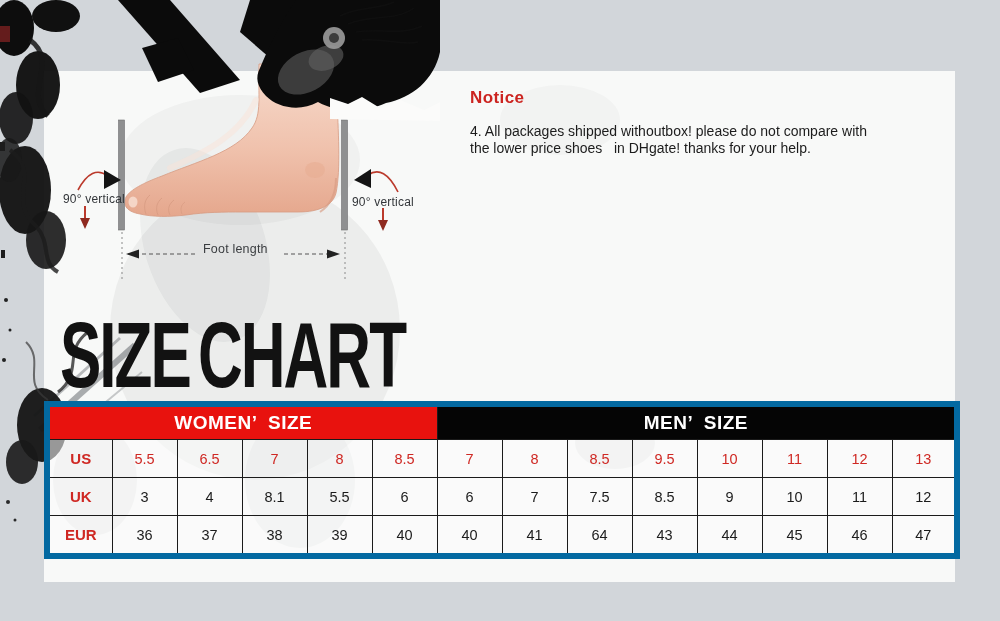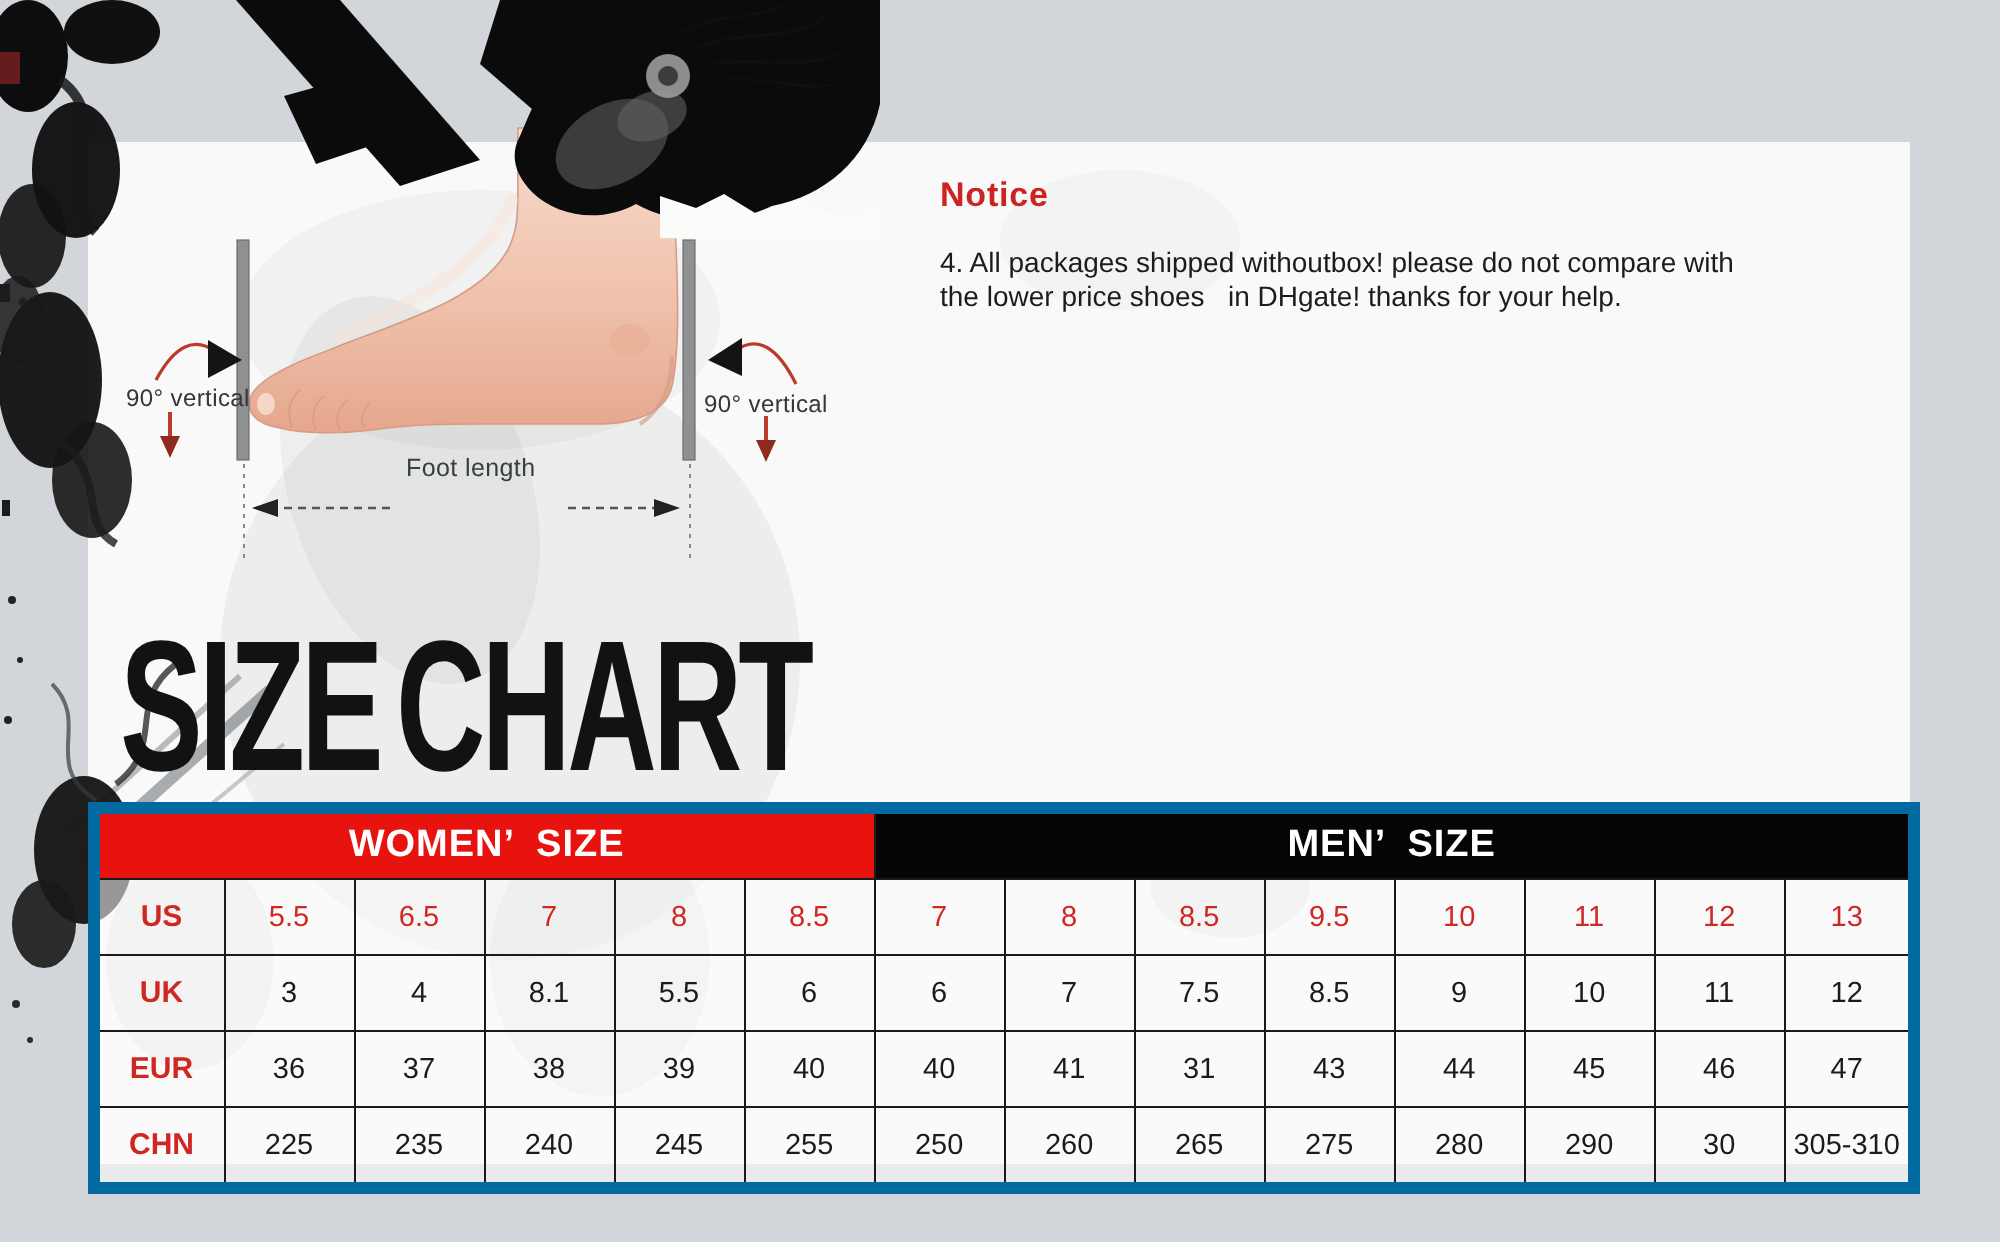--- a/index.html
+++ b/index.html
@@ -8,21 +8,21 @@
     background:var(--page-bg,#d2d6da);
     font-family:"Liberation Sans",sans-serif;
   }
   .panel{position:absolute;left:44px;top:71px;width:911px;height:511px;
     background:var(--panel-bg,#f8f9f8);z-index:1;}
   svg.layer{position:absolute;left:0;top:0;z-index:3;pointer-events:none;}
   svg#art-over{z-index:5;}
   .diag-label{position:absolute;z-index:4;font-size:12px;color:#33363a;letter-spacing:.2px;}
   #lbl-left{left:63px;top:192px;}
   #lbl-right{left:352px;top:195px;}
-  #lbl-footlen{left:203px;top:227px;font-size:12.5px;color:#3a3d40;}
+  #lbl-footlen{left:203px;top:242px;font-size:12.5px;color:#3a3d40;}
   .page-title{
     position:absolute;left:60px;top:301px;z-index:6;
     font-size:62px;font-weight:900;color:#121212;
     letter-spacing:-2px;word-spacing:-7px;
     transform:scale(1,1.5);transform-origin:0 0;white-space:pre;
   }
   .notice{position:absolute;left:470px;top:88px;width:487px;z-index:6;}
   .notice .heading{font-size:17px;font-weight:bold;color:var(--notice-red,#cc2420);
     letter-spacing:.4px;margin:0 0 15px 0;}
   .notice p{font-size:14px;line-height:17.3px;color:#1c1c1c;margin:0 0 17px 0;white-space:pre-wrap;}
@@ -239,39 +239,23 @@
         </tr>
         <tr>
           <td class="rowlabel">EUR</td>
           <td>36</td>
           <td>37</td>
           <td>38</td>
           <td>39</td>
           <td>40</td>
           <td>40</td>
           <td>41</td>
-          <td>31</td>
+          <td>64</td>
           <td>43</td>
           <td>44</td>
           <td>45</td>
           <td>46</td>
           <td>47</td>
         </tr>
-        <tr>
-          <td class="rowlabel">CHN</td>
-          <td>225</td>
-          <td>235</td>
-          <td>240</td>
-          <td>245</td>
-          <td>255</td>
-          <td>250</td>
-          <td>260</td>
-          <td>265</td>
-          <td>275</td>
-          <td>280</td>
-          <td>290</td>
-          <td>30</td>
-          <td>305-310</td>
-        </tr>
       </tbody>
   </table>
 
 </div>
 
 </body></html>

